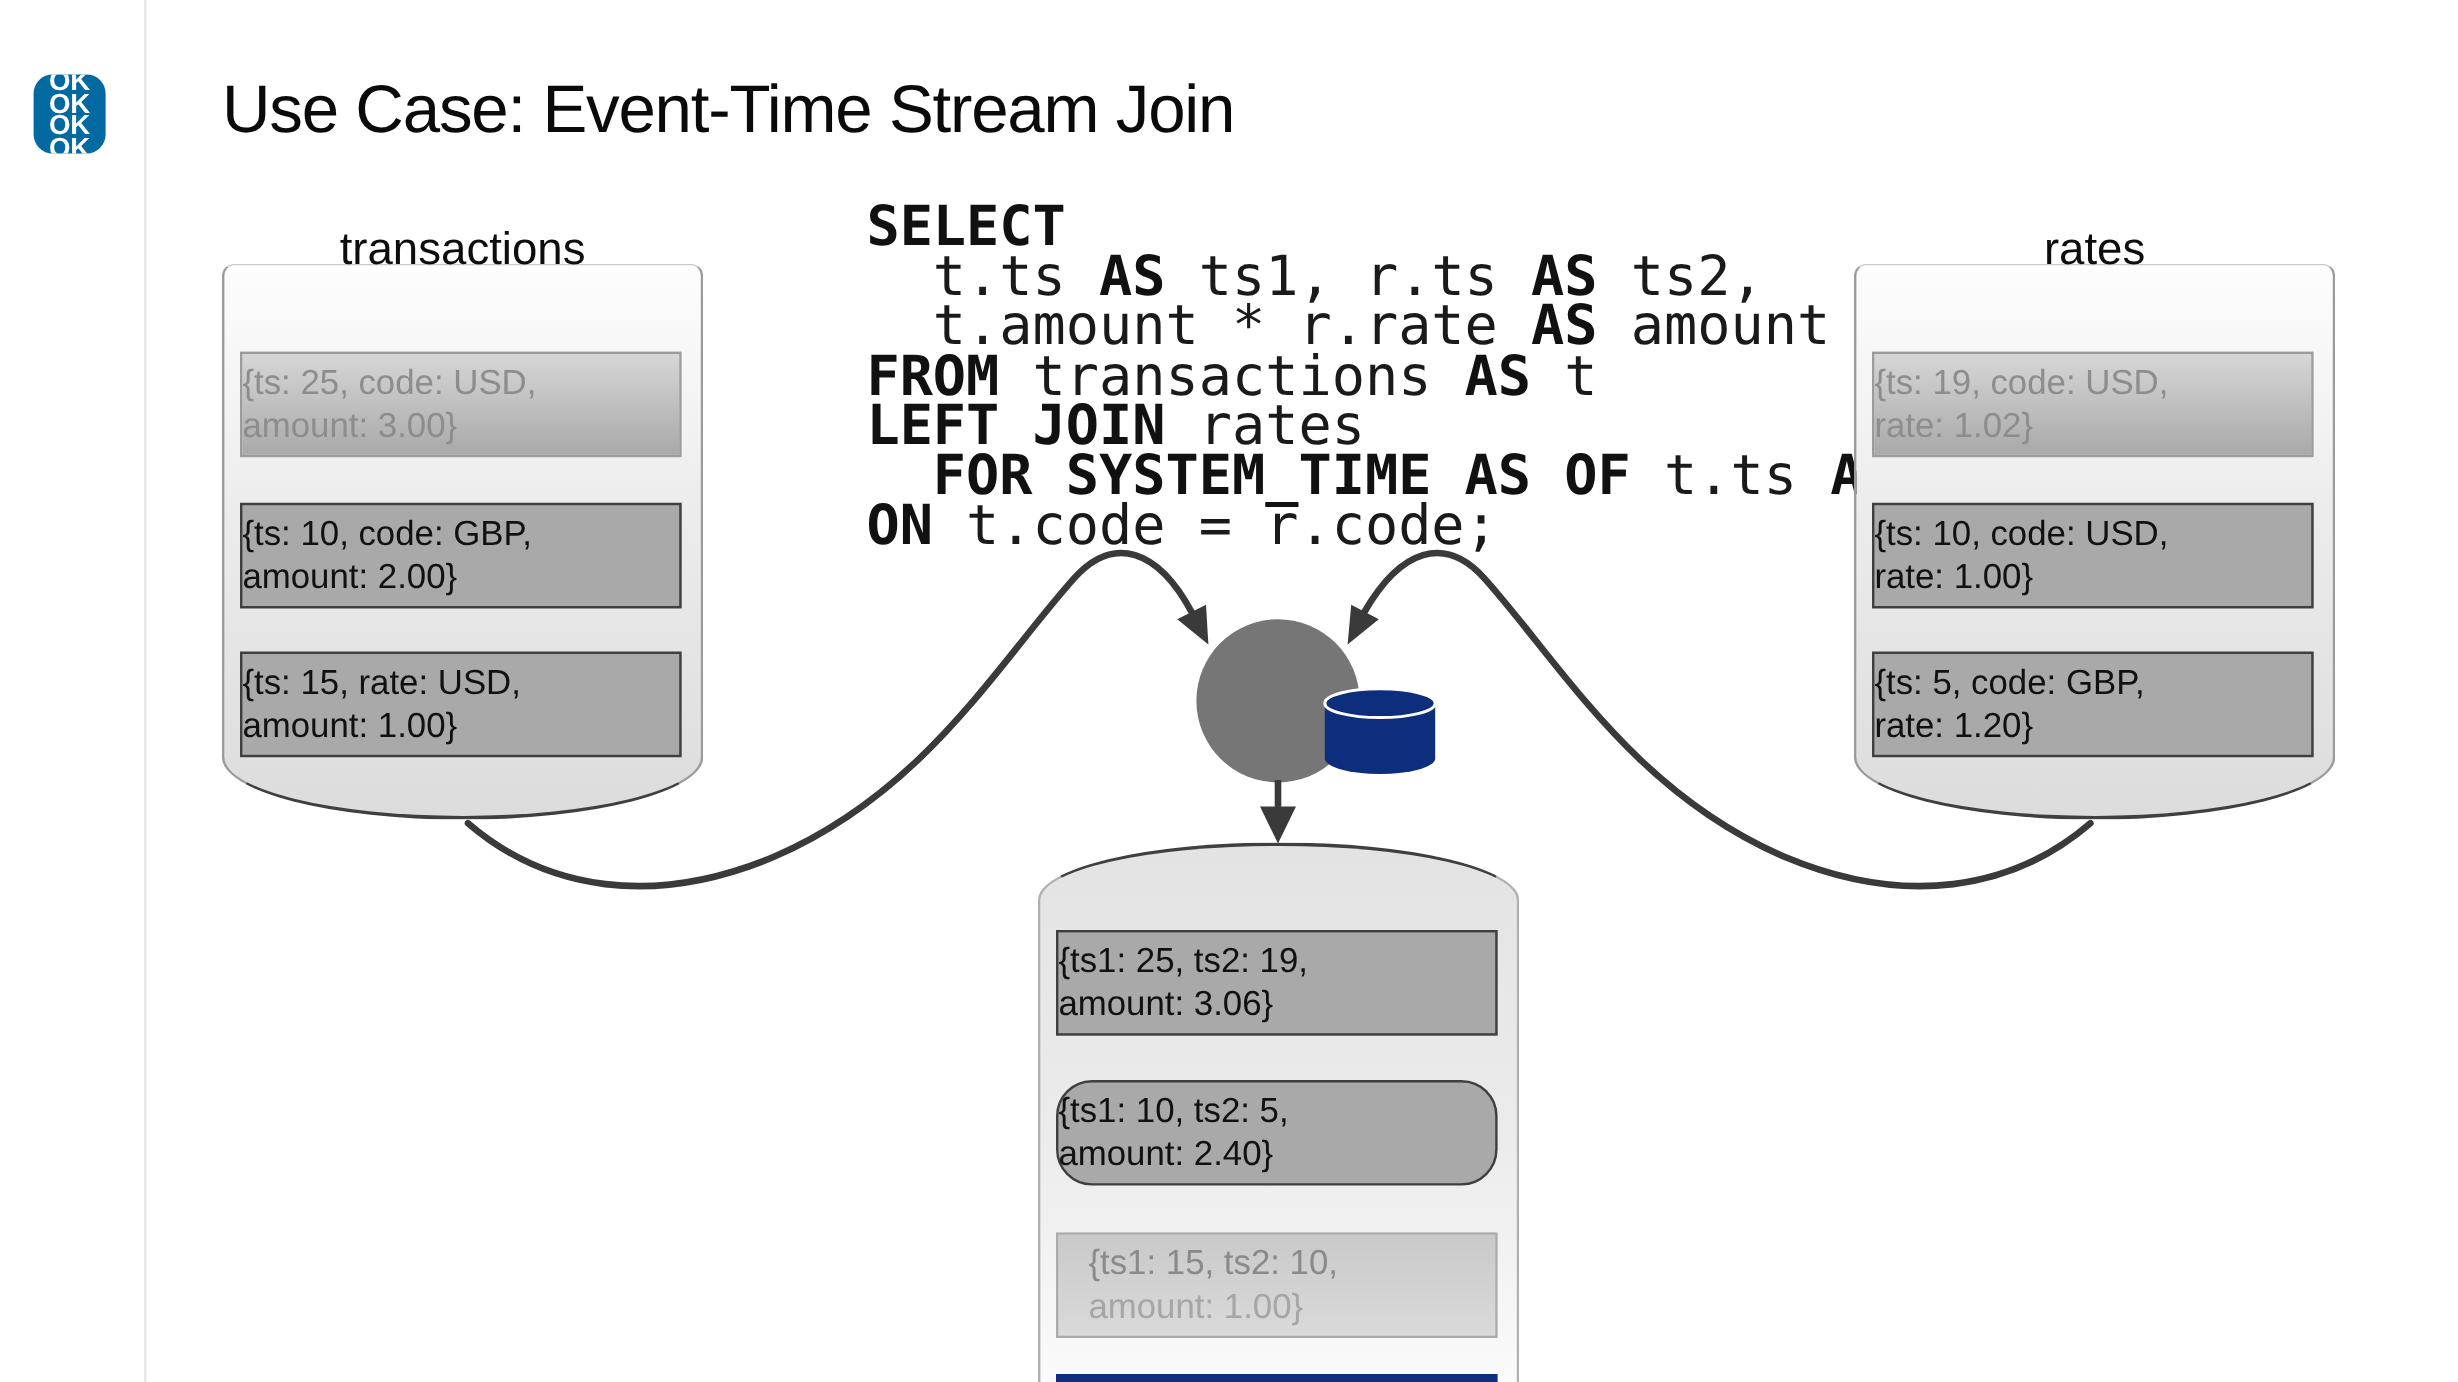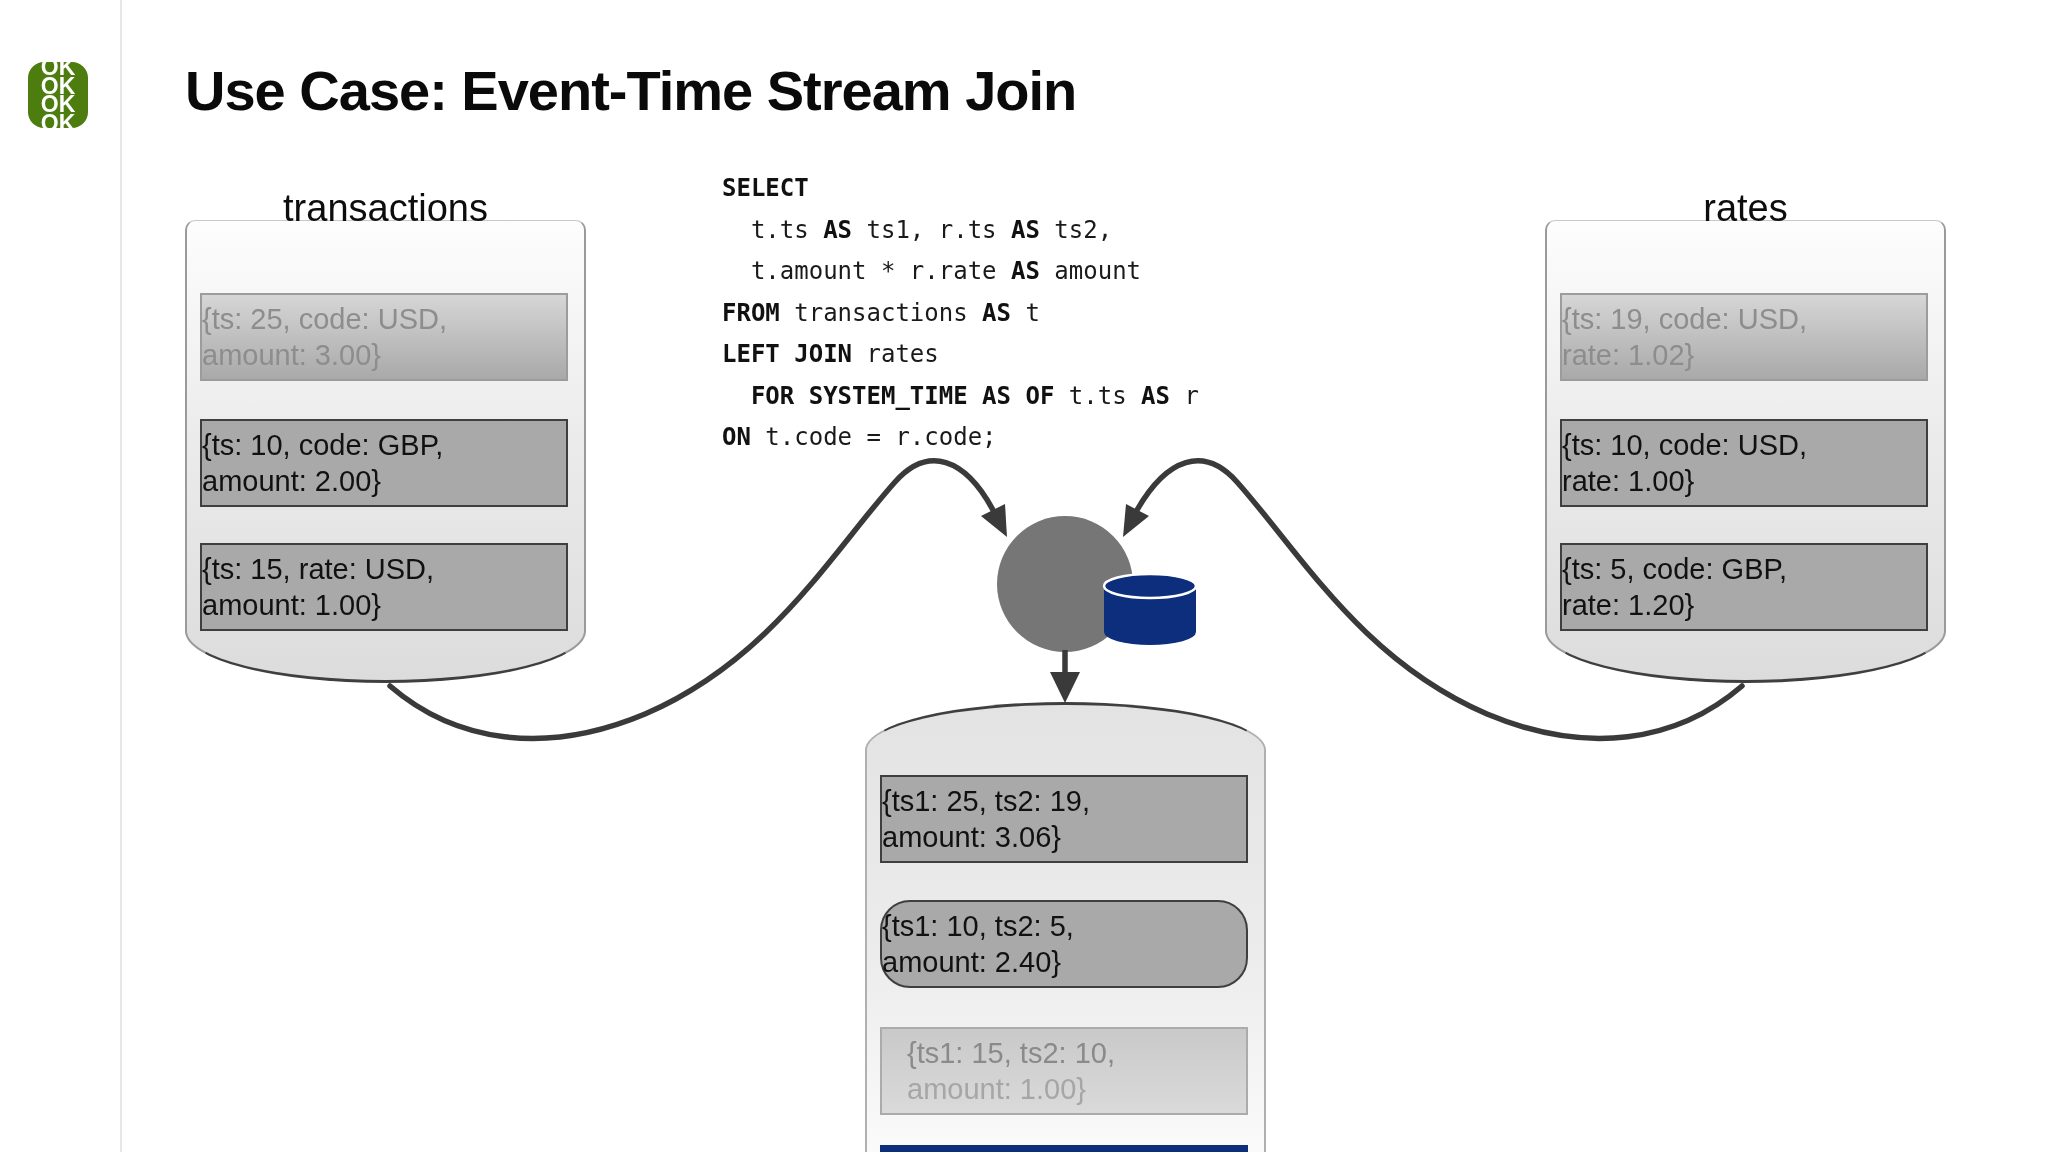--- a/index.html
+++ b/index.html
@@ -1,31 +1,31 @@
 <!DOCTYPE html>
 <html><head>
 <meta charset="utf-8">
 <style>
   html,body{margin:0;padding:0;background:#fff;}
   .slide{position:relative;width:2048px;height:1152px;background:#ffffff;overflow:hidden;
          font-family:"Liberation Sans", sans-serif;}
   .divider{position:absolute;left:120px;top:0;width:2px;height:1152px;background:#e7e7e7;}
 
   
-  .logo{position:absolute;left:28px;top:62px;width:60px;height:66px;background:#4d7c0f;
+  .logo{position:absolute;left:28px;top:62px;width:60px;height:66px;background:#0369a1;
         border-radius:16px;overflow:hidden;display:flex;flex-direction:column;
         align-items:center;justify-content:center;}
   .logo-line{color:#fff;font-weight:800;font-size:23px;line-height:18.5px;letter-spacing:0px;}
 
-  .title{position:absolute;left:185px;top:58px;margin:0;font-size:56px;font-weight:700;
+  .title{position:absolute;left:185px;top:58px;margin:0;font-size:56px;font-weight:400;
          letter-spacing:-1px;color:#0a0a0a;white-space:nowrap;}
 
   
   .code{position:absolute;left:722px;top:168px;margin:0;
-        font-family:"DejaVu Sans Mono", monospace;font-size:24px;line-height:41.5px;
+        font-family:"DejaVu Sans Mono", monospace;font-size:46px;line-height:41.5px;
         color:#1a1a1a;white-space:pre;}
   .code b{font-weight:bold;color:#111;}
 
   
   .stream{position:absolute;width:401px;box-sizing:border-box;}
   .stream.top-cyl{top:220px;height:463px;
         background:linear-gradient(180deg,#fdfdfd 0%,#ececec 45%,#dcdcdc 100%);
         border:2px solid #9a9a9a;border-top:1.5px solid #c9c9c9;
         border-bottom:3px solid #3f3f3f;
         border-radius:10px 10px 50% 50% / 10px 10px 52px 52px;}

